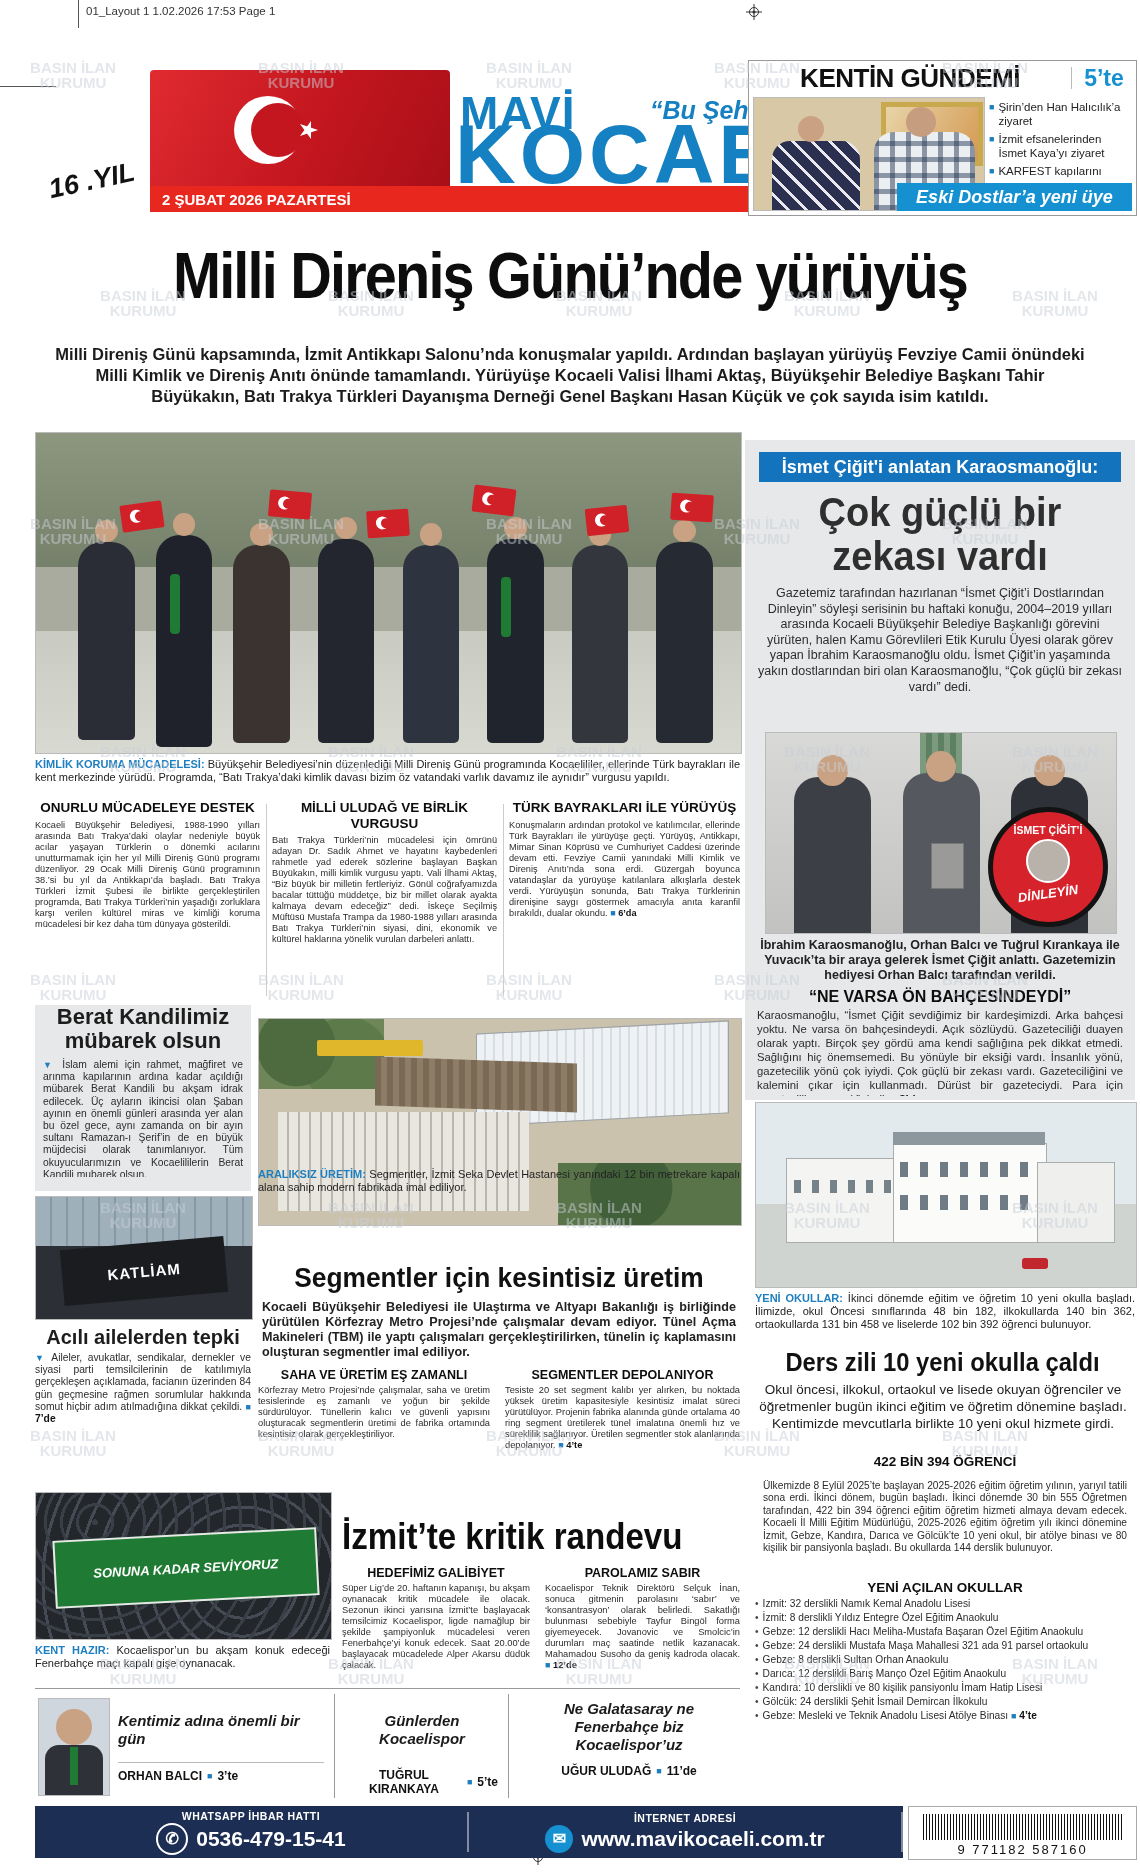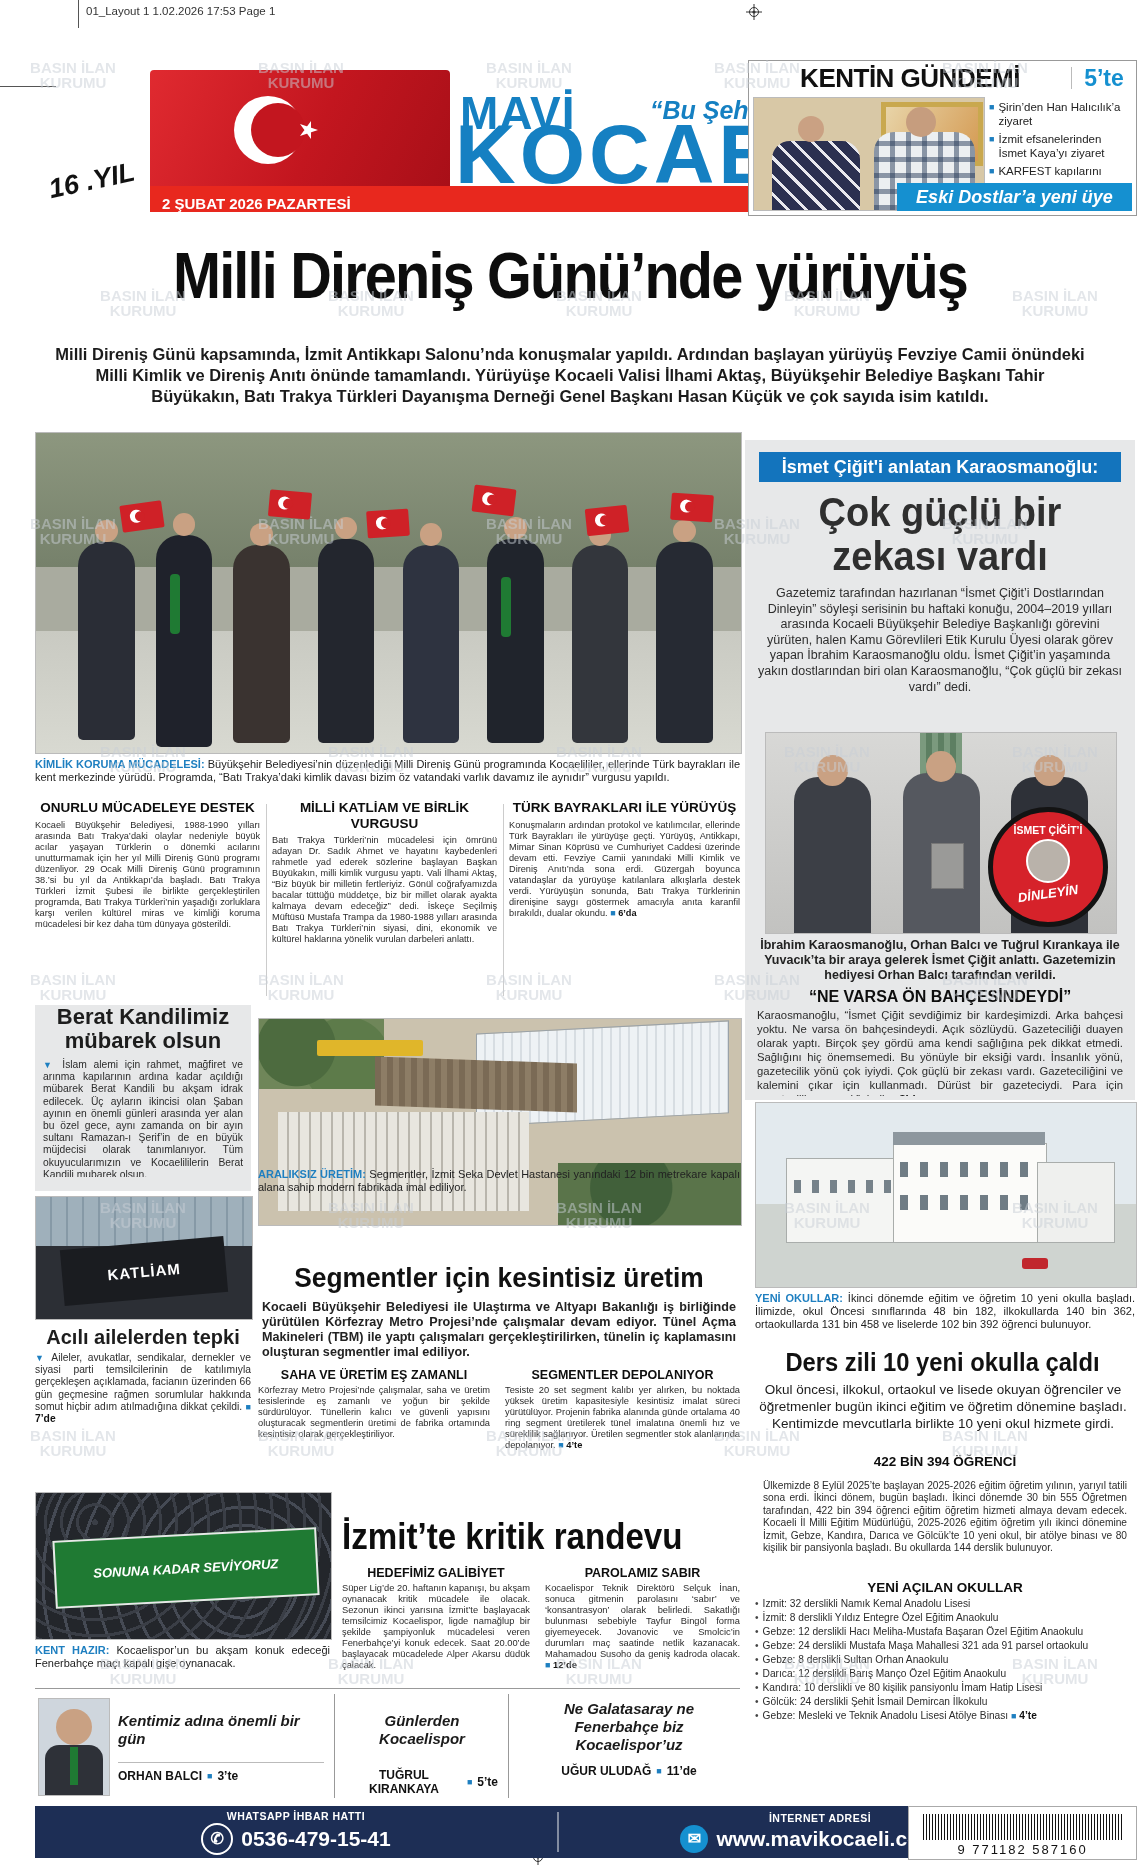--- a/index.html
+++ b/index.html
@@ -15,21 +15,21 @@
   
   .printline{font-size:11.5px;color:#333;}
   .cropv{width:1px;background:#555;}
   .croph{height:1px;background:#555;}
   
   .mavi{font-size:46px;font-weight:bold;color:#1580c2;letter-spacing:1px;}
   .slogan{font-size:25px;font-weight:bold;font-style:italic;color:#1580c2;}
   .kocaeli{font-size:84px;font-weight:bold;color:#1580c2;letter-spacing:4px;line-height:84px;}
   .yil{font-size:27px;font-weight:bold;font-style:italic;color:#111;transform:rotate(-12deg);}
   .datebar{background:#e8281e;color:#fff;font-weight:bold;font-size:15px;display:flex;
-           justify-content:space-between;align-items:flex-end;padding:0 12px;}
+           justify-content:space-between;align-items:center;padding:0 12px;}
   .flagbox{background:linear-gradient(115deg,#e02a30 0%,#c3161f 55%,#a80f18 100%);border-radius:4px;}
   
   .agenda{border:1px solid #999;background:#fff;}
   .ag-title{font-size:26px;font-weight:bold;color:#111;letter-spacing:-0.5px;}
   .ag-ref{font-size:23px;font-weight:bold;color:#1590d0;}
   .ag-item{font-size:11.5px;line-height:13.5px;color:#222;margin-bottom:5px;display:flex;gap:4px;}
   .sq{color:#1e7fc0;font-size:9px;line-height:inherit;}
   .banner-blue{background:#1590d0;color:#fff;font-weight:bold;font-style:italic;font-size:18px;
                display:flex;align-items:center;justify-content:center;}
   
@@ -203,21 +203,21 @@
   <div class="abs cap" style="left:35px;top:758px;width:705px;">
     <b>KİMLİK KORUMA MÜCADELESİ:</b><span> Büyükşehir Belediyesi’nin düzenlediği Milli Direniş Günü programında Kocaelililer, ellerinde Türk bayrakları ile kent merkezinde yürüdü. Programda, “Batı Trakya’daki kimlik davası bizim öz vatandaki varlık davamız ile aynıdır” vurgusu yapıldı.</span>
   </div>
 
   <div class="abs ovh" style="left:35px;top:800px;width:225px;height:200px;">
     <div class="colhdr">ONURLU MÜCADELEYE DESTEK</div>
     <p class="colbody">Kocaeli Büyükşehir Belediyesi, 1988-1990 yılları arasında Batı Trakya’daki olaylar nedeniyle büyük acılar yaşayan Türklerin o dönemki acılarını unutturmamak için her yıl Milli Direniş Günü programı düzenliyor. 29 Ocak Milli Direniş Günü programının 38.’si bu yıl da Antikkapı’da başladı. Batı Trakya Türkleri İzmit Şubesi ile birlikte gerçekleştirilen programda, Batı Trakya Türkleri’nin yaşadığı zorluklara karşı verilen kültürel miras ve kimliği koruma mücadelesi bir kez daha tüm dünyaya gösterildi.</p>
   </div>
   <div class="abs vrule" style="left:266px;top:804px;height:192px;"></div>
   <div class="abs ovh" style="left:272px;top:800px;width:225px;height:200px;">
-    <div class="colhdr">MİLLİ KATLİAM VE BİRLİK VURGUSU</div>
+    <div class="colhdr">MİLLİ ULUDAĞ VE BİRLİK VURGUSU</div>
     <p class="colbody">Batı Trakya Türkleri’nin mücadelesi için ömrünü adayan Dr. Sadık Ahmet ve hayatını kaybedenleri rahmetle yad ederek sözlerine başlayan Başkan Büyükakın, milli kimlik vurgusu yaptı. Vali İlhami Aktaş, “Biz büyük bir milletin fertleriyiz. Gönül coğrafyamızda bacalar tüttüğü müddetçe, biz bir millet olarak ayakta kalmaya devam edeceğiz” dedi. İskeçe Seçilmiş Müftüsü Mustafa Trampa da 1980-1988 yılları arasında Batı Trakya Türkleri’nin siyasi, dini, ekonomik ve kültürel haklarına yönelik vurulan darbeleri anlattı.</p>
   </div>
   <div class="abs vrule" style="left:503px;top:804px;height:192px;"></div>
   <div class="abs ovh" style="left:509px;top:800px;width:231px;height:200px;">
     <div class="colhdr">TÜRK BAYRAKLARI İLE YÜRÜYÜŞ</div>
     <p class="colbody"><span>Konuşmaların ardından protokol ve katılımcılar, ellerinde Türk Bayrakları ile yürüyüşe geçti. Yürüyüş, Antikkapı, Mimar Sinan Köprüsü ve Cumhuriyet Caddesi üzerinde devam etti. Fevziye Camii yanındaki Milli Kimlik ve Direniş Anıtı’nda sona erdi. Güzergah boyunca vatandaşlar da yürüyüşe katılanlara alkışlarla destek verdi. Yürüyüşün sonunda, Batı Trakya Türklerinin direnişine saygı göstermek amacıyla anıta karanfil bırakıldı, dualar okundu.</span> <span class="sq">■</span> <b class="pref">6’da</b></p>
   </div>
 
   <div class="abs graybox" style="left:745px;top:440px;width:390px;height:660px;">
     <div class="abs kicker" style="left:14px;top:12px;width:362px;height:30px;">İsmet Çiğit'i anlatan Karaosmanoğlu:</div>
@@ -249,21 +249,21 @@
     </div>
   </div>
 
   <div class="photo" style="left:35px;top:1196px;width:216px;height:122px;background:#b6c3cc;">
     <div class="band" style="top:0;height:40%;background:repeating-linear-gradient(90deg,#9fb0bb 0 14px,#8699a6 14px 16px);"></div>
     <div class="band" style="top:40%;height:60%;background:#2c2f35;"></div>
     <div class="abs" style="left:12%;top:38%;width:76%;height:46%;background:#1a1c20;transform:rotate(-5deg);display:flex;align-items:center;justify-content:center;color:#fff;font-weight:bold;font-size:15px;letter-spacing:1px;">KATLİAM</div>
   </div>
   <div class="abs hl-med" style="left:35px;top:1326px;width:216px;font-size:20px;">Acılı ailelerden tepki</div>
   <div class="abs ovh" style="left:35px;top:1352px;width:216px;height:132px;">
-    <p class="kbody"><span class="tri">▼</span> <span>Aileler, avukatlar, sendikalar, dernekler ve siyasi parti temsilcilerinin de katılımıyla gerçekleşen açıklamada, facianın üzerinden 66 gün geçmesine rağmen sorumlular hakkında somut hiçbir adım atılmadığına dikkat çekildi.</span> <span class="sq">■</span> <b class="pref">7’de</b></p>
+    <p class="kbody"><span class="tri">▼</span> <span>Aileler, avukatlar, sendikalar, dernekler ve siyasi parti temsilcilerinin de katılımıyla gerçekleşen açıklamada, facianın üzerinden 84 gün geçmesine rağmen sorumlular hakkında somut hiçbir adım atılmadığına dikkat çekildi.</span> <span class="sq">■</span> <b class="pref">7’de</b></p>
   </div>
 
   <div class="photo" style="left:258px;top:1018px;width:482px;height:206px;background:#cbc2ae;">
     <div class="abs" style="left:45%;top:4%;width:52%;height:44%;background:repeating-linear-gradient(90deg,#eef2f5 0 7px,#d7dde2 7px 9px);border:1px solid #9aa2a8;transform:skewY(-3deg);"></div>
     <div class="abs" style="left:0;top:0;width:26%;height:34%;background:radial-gradient(circle at 30% 40%,#4d6b3f 0 40%,transparent 41%),radial-gradient(circle at 70% 60%,#5d7b4a 0 45%,transparent 46%),#6f8659;"></div>
     <div class="abs" style="left:62%;top:70%;width:38%;height:30%;background:radial-gradient(circle at 40% 40%,#41603a 0 35%,transparent 36%),#5a744a;"></div>
     <div class="abs" style="left:4%;top:45%;width:52%;height:48%;background:repeating-linear-gradient(90deg,#e8e6df 0 9px,#b9b6ad 9px 11px),repeating-linear-gradient(0deg,transparent 0 14px,rgba(90,86,78,.5) 14px 16px);"></div>
     <div class="abs" style="left:12%;top:10%;width:22%;height:8%;background:#e0b62a;border-radius:2px;"></div>
     <div class="abs" style="left:24%;top:20%;width:42%;height:24%;background:repeating-linear-gradient(90deg,#7a6a55 0 6px,#8d7d66 6px 12px);transform:skewY(2deg);"></div>
   </div>
@@ -387,21 +387,21 @@
   <div class="abs vrule" style="left:508px;top:1694px;height:104px;background:#999;"></div>
   <div class="abs" style="left:520px;top:1700px;width:218px;text-align:center;">
     <div class="cl-title">Ne Galatasaray ne Fenerbahçe biz Kocaelispor’uz</div>
     <div class="cl-name" style="margin-top:10px;justify-content:center;">
       <span>UĞUR ULUDAĞ</span>
       <span class="sq">■</span>
       <b>11’de</b>
     </div>
   </div>
 
-  <div class="abs footer" style="left:35px;top:1806px;width:1048px;height:52px;">
+  <div class="abs footer" style="left:35px;top:1806px;width:868px;height:52px;">
     <div class="fgrp">
       <div class="flabel">WHATSAPP İHBAR HATTI</div>
       <div class="fval">
         <span class="icirc line">✆</span>
         <span>0536-479-15-41</span>
       </div>
     </div>
     <div class="fsep"></div>
     <div class="fgrp">
       <div class="flabel">İNTERNET ADRESİ</div>

